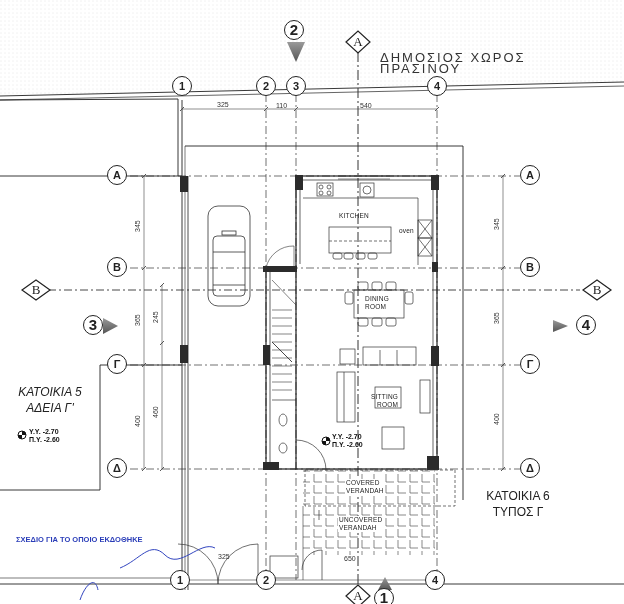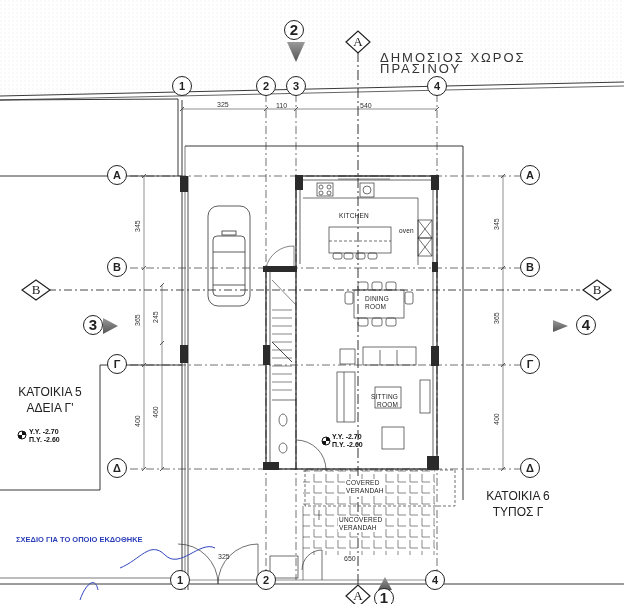--- a/index.html
+++ b/index.html
@@ -307,21 +307,21 @@
 </div>
 <div class="lbl room" style="left:345px; top:479px; background:#fff; padding:0 1px;">
   <div>COVERED</div>
   <div>VERANDAH</div>
 </div>
 <div class="lbl room" style="left:338px; top:516px; background:#fff; padding:0 1px;">
   <div>UNCOVERED</div>
   <div>VERANDAH</div>
 </div>
 
-<div class="lbl house" style="left:12px; top:384px; width:76px;">
+<div class="lbl house" style="left:12px; top:384px; width:76px;font-style:italic;">
   <div>ΚΑΤΟΙΚΙΑ 5</div>
   <div>ΑΔΕΙΑ Γ'</div>
 </div>
 <div class="lbl house" style="left:476px; top:488px; width:84px;">
   <div>ΚΑΤΟΙΚΙΑ 6</div>
   <div>ΤΥΠΟΣ Γ</div>
 </div>
 
 <div class="lbl level" style="left:332px; top:433px;">
   <div>Υ.Υ. -2.70</div>

